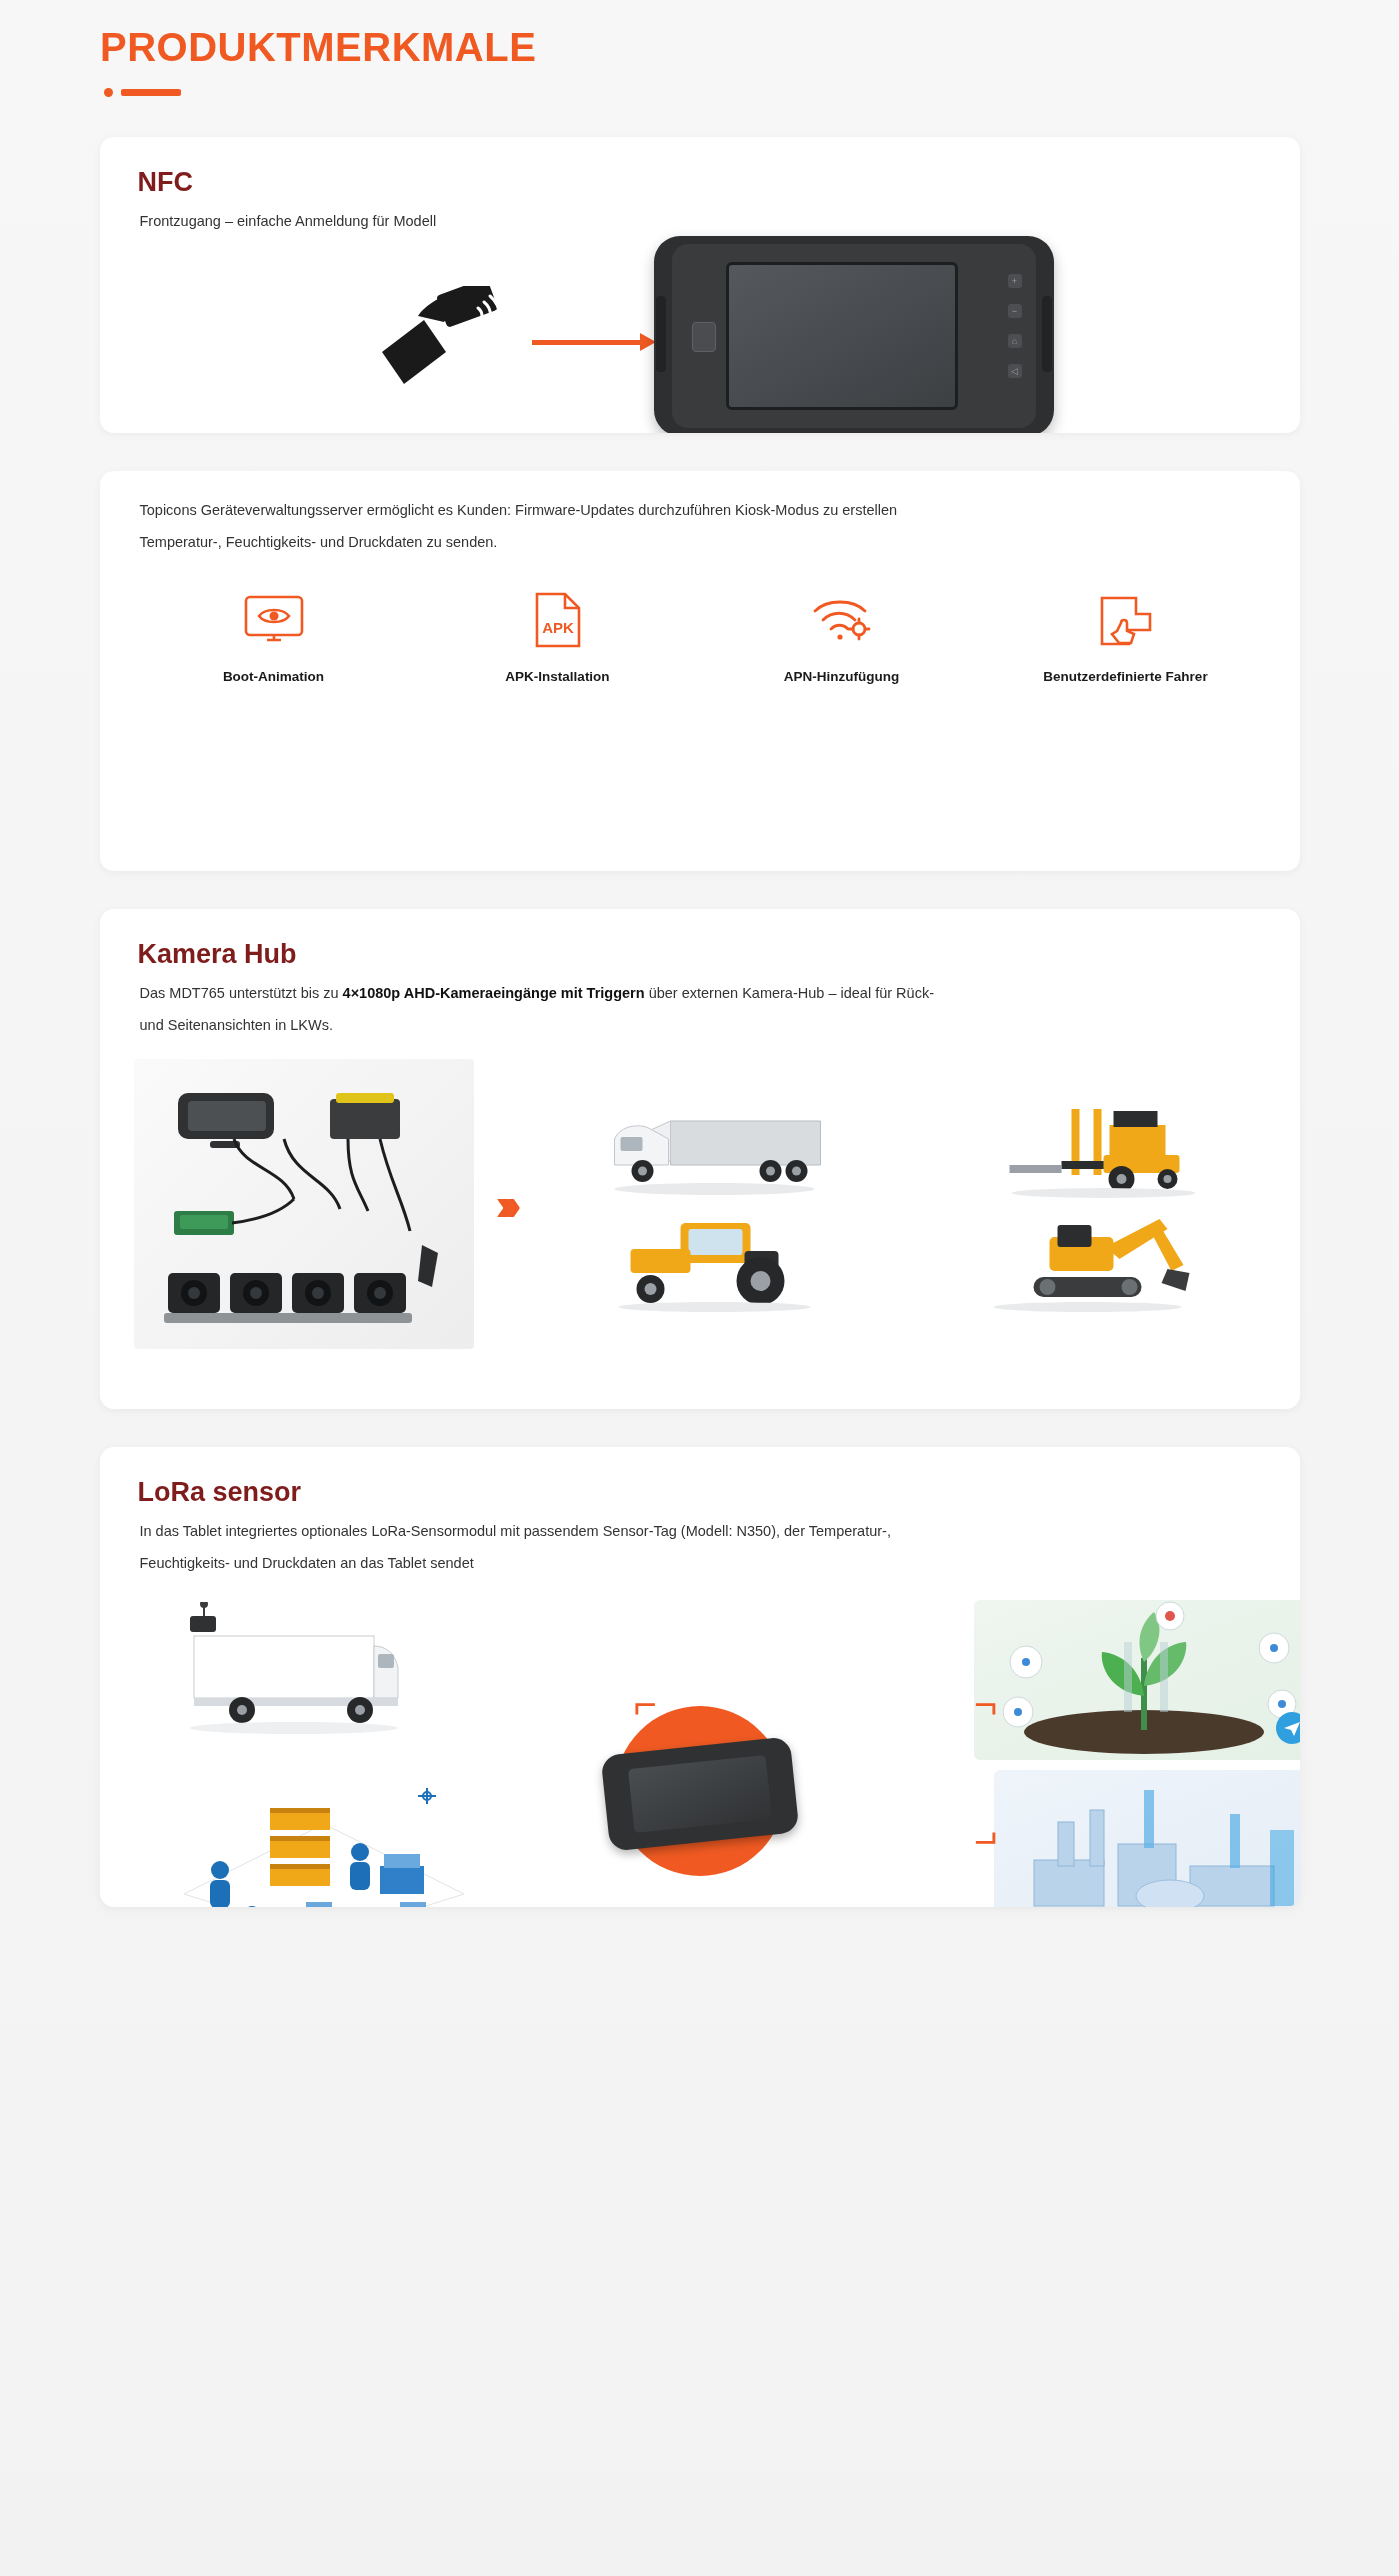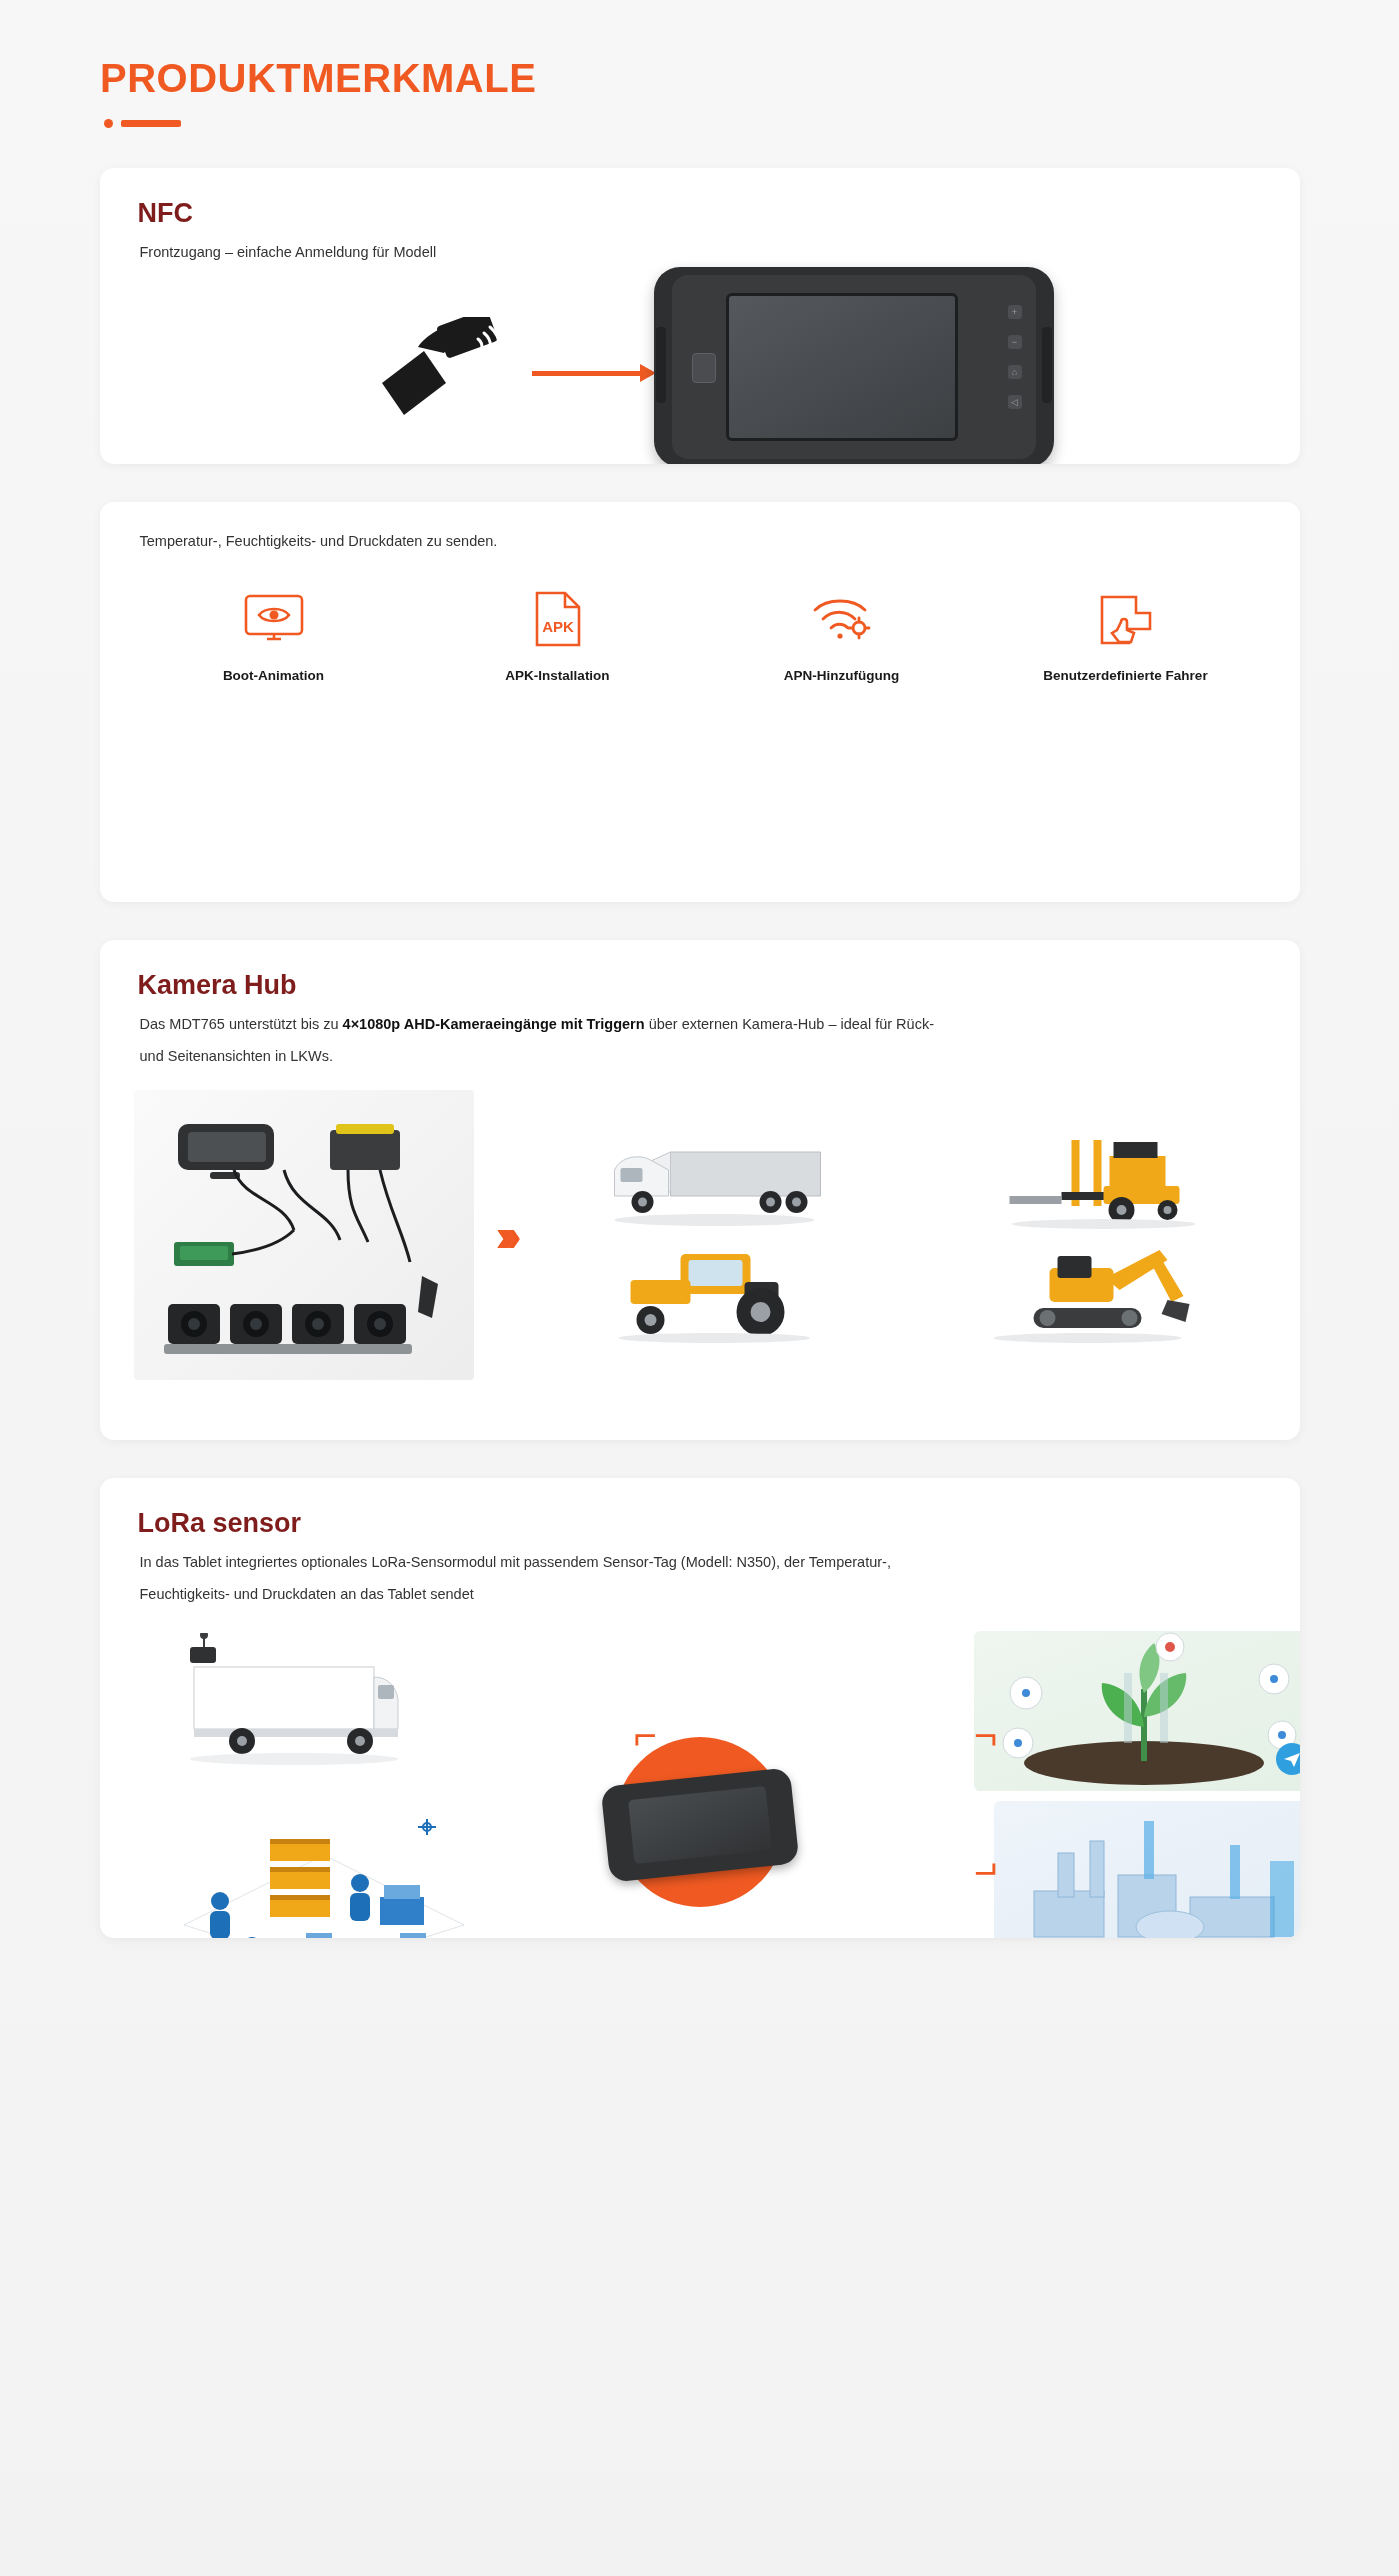--- a/index.html
+++ b/index.html
@@ -9,21 +9,21 @@
     font-family: "Liberation Sans", sans-serif;
   }
   .page {
     width: 1399px;
     min-height: 2576px;
     background: linear-gradient(180deg,#f7f7f7 0%, #f2f2f2 100%);
     position: relative;
     padding: 0 0 60px 0;
   }
   
-  .page-header { padding: 56px 0 0 100px; }
+  .page-header { padding: 25px 0 0 100px; }
   .page-title {
     font-size: 40px;
     font-weight: bold;
     letter-spacing: 0.5px;
     color: #f05a22;
     margin: 0 0 18px 0;
   }
   .title-rule { display: flex; align-items: center; gap: 8px; margin-left: 4px; }
   .title-rule .dot { width: 9px; height: 9px; border-radius: 50%; background: #f05a22; }
   .title-rule .bar { width: 60px; height: 7px; background: #f05a22; border-radius: 2px; }
@@ -215,20 +215,21 @@
             <i>⌂</i>
             <i>◁</i>
           </div>
 
         </div>
       </div>
     </div>
   </section>
 
   <section class="card" style="height:400px;">
+    <div class="card-sub">Topicons Geräteverwaltungsserver ermöglicht es Kunden: Firmware-Updates durchzuführen Kiosk-Modus zu erstellen</div>
     <div class="card-sub">Temperatur-, Feuchtigkeits- und Druckdaten zu senden.</div>
 
     <div class="mdm-icons">
 
       <div class="mdm-item">
         <div class="mdm-glyph">
           <svg width="62" height="52" viewBox="0 0 62 52" fill="none" stroke="#f05a22" stroke-width="2.6">
             <rect x="3" y="3" width="56" height="38" rx="4"></rect>
             <path d="M24 46 h14 M31 41 v5"></path>
             <path d="M16 22 c6-8 24-8 30 0 c-6 8-24 8-30 0z"></path>

